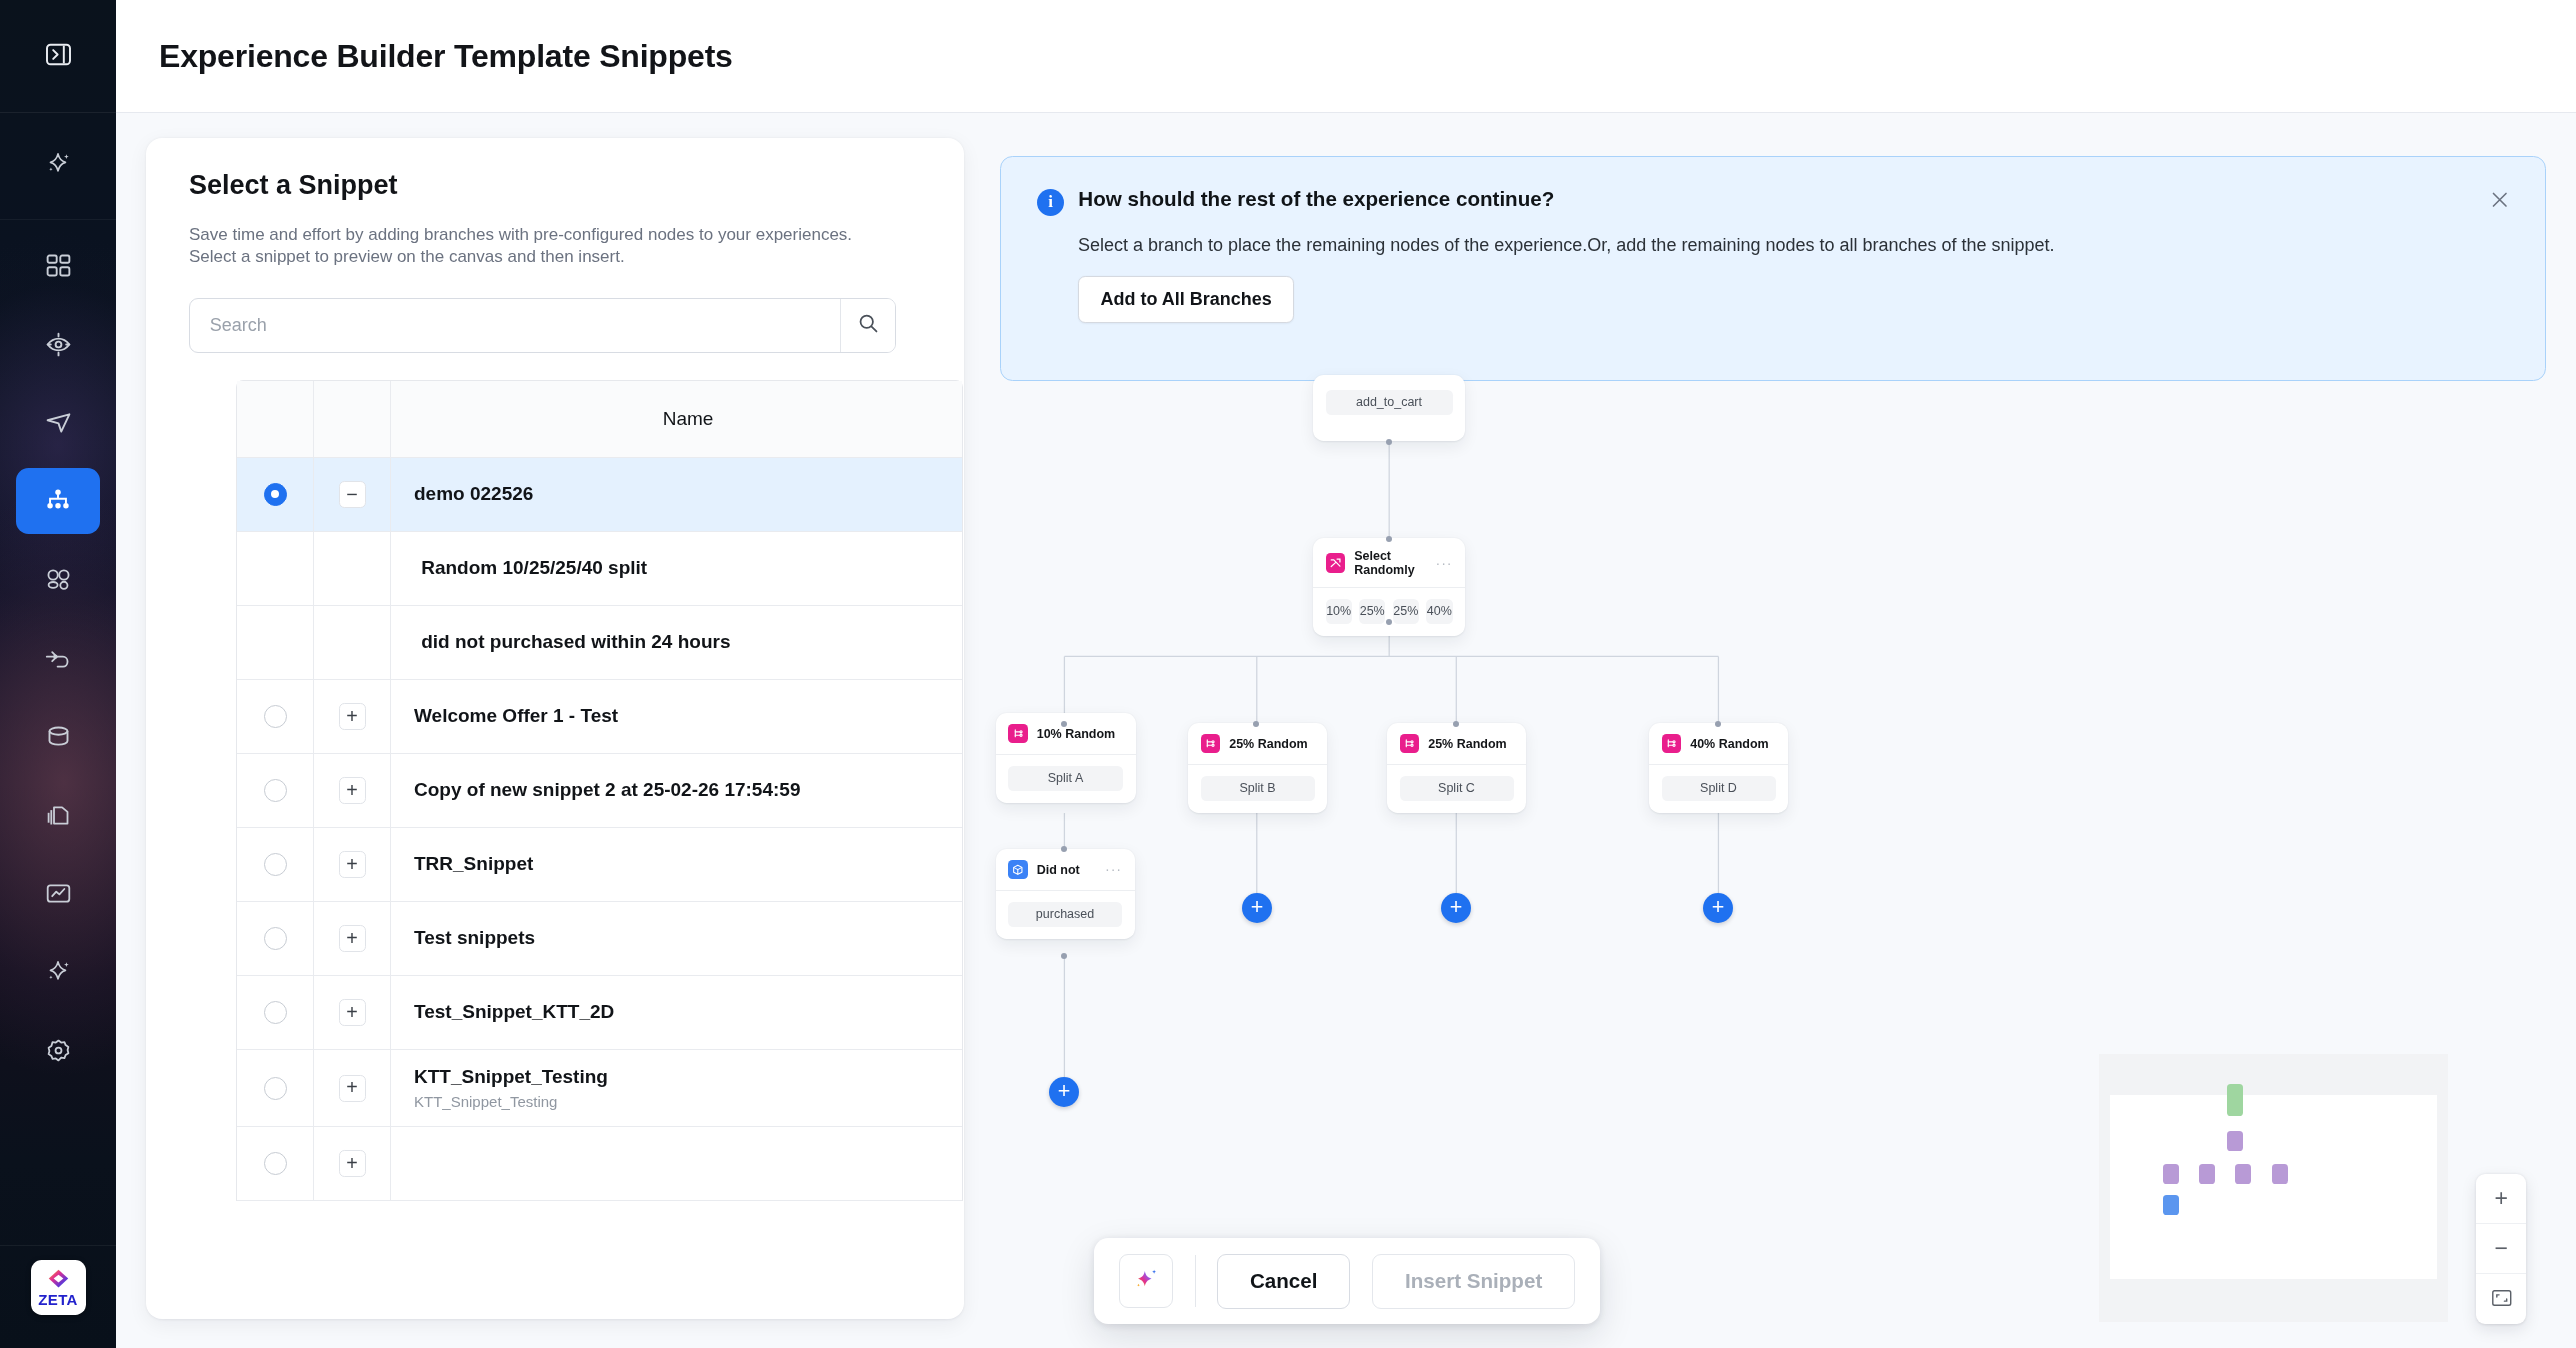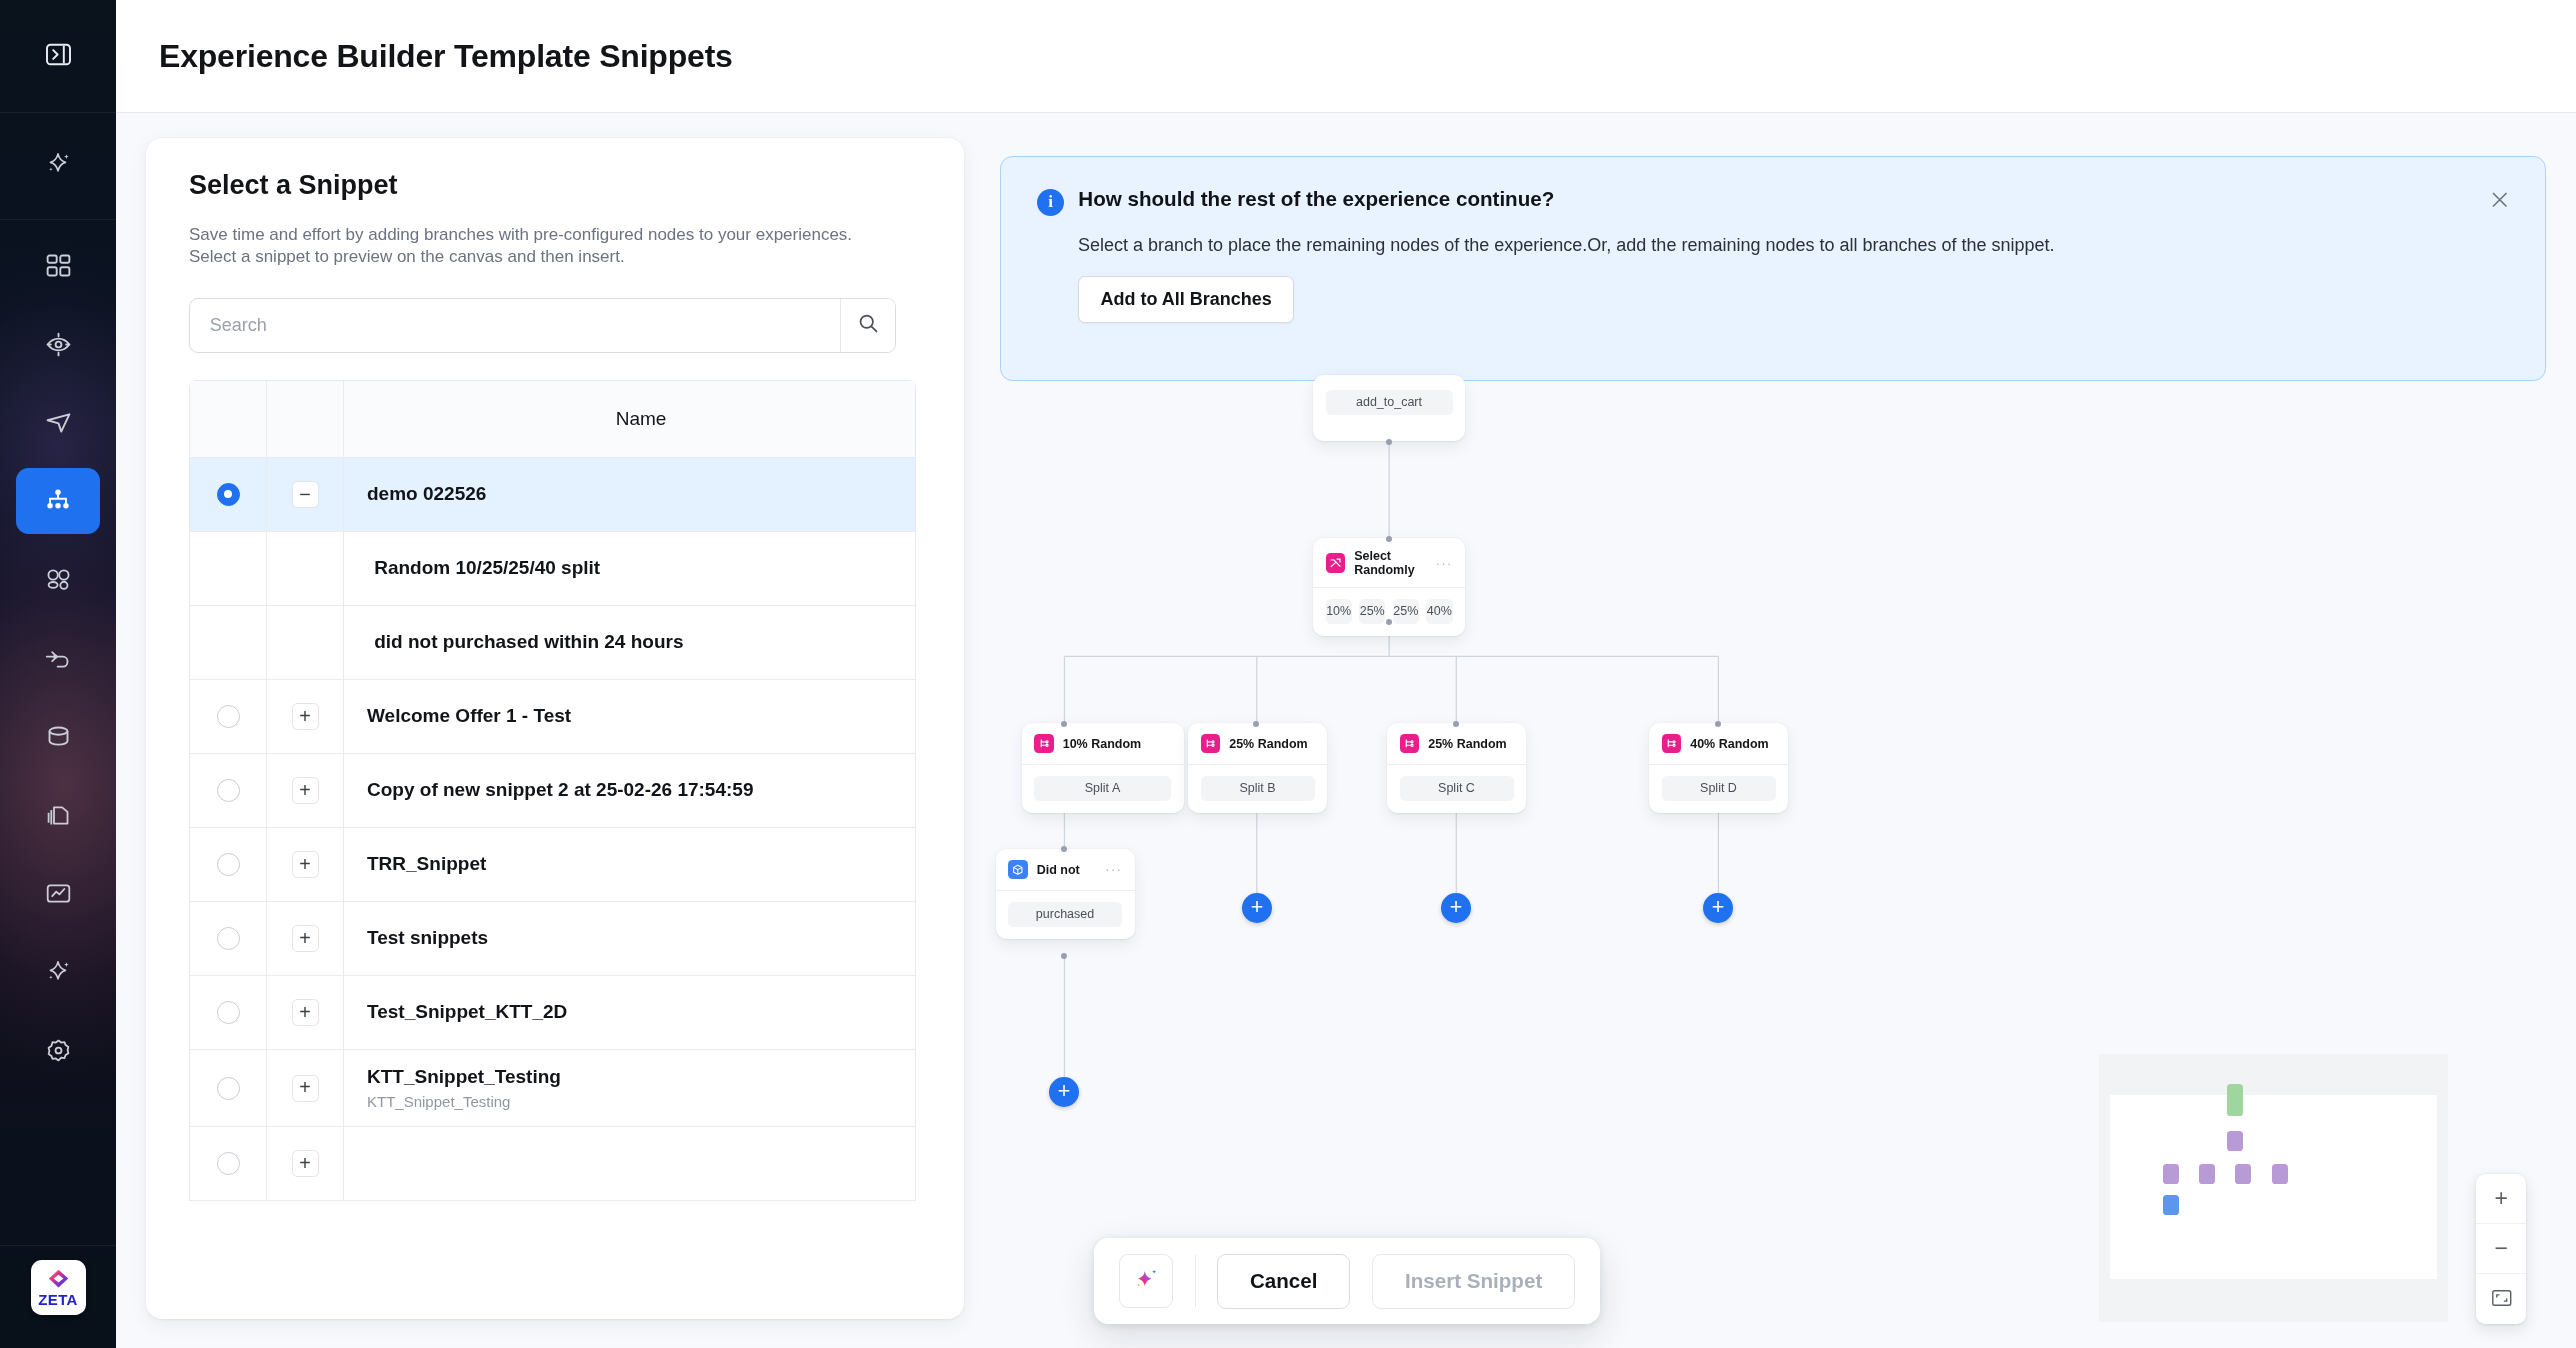--- a/index.html
+++ b/index.html
@@ -71,21 +71,21 @@
   .panel-desc { font-size: 17px; line-height: 1.32; color:#6b7280; margin-bottom: 29px; width: 680px; }
 
   .search-wrap { display:flex; height: 55px; border:0.9px solid #d8dce3; border-radius: 9px; overflow:hidden;
     margin-bottom: 27px; width: 707px; background:#fff; }
   .search-input { flex:1; border:none; outline:none; padding: 0 19.7px; font-size: 18px;
     font-family:"Liberation Sans",sans-serif; color:#24292f; background: transparent; }
   .search-input::placeholder { color:#9aa1ab; }
   .search-btn { width: 55px; border-left: 0.9px solid #e3e6eb; background:#fff; display:flex;
     align-items:center; justify-content:center; cursor:pointer; }
 
-  .table { width: 727px; border:0.9px solid #e6e8ec; border-radius: 7.2px 7.2px 0 0; border-bottom: none; }
+  .table { width: 727px; border:0.9px solid #e6e8ec; border-radius: 7.2px 7.2px 0 0; border-bottom: none; margin-left: 47px; }
   .trow { display:flex; border-bottom: 0.9px solid #e9ebef; align-items:stretch; }
   .trow.head { background:#fafbfc; height: 77px; }
   .trow.sel { background:#e4f1fe; }
   .c-radio { width: 77px; flex:0 0 77px; border-right:0.9px solid #e9ebef; display:flex; align-items:center; justify-content:center; }
   .c-exp   { width: 77px; flex:0 0 77px; border-right:0.9px solid #e9ebef; display:flex; align-items:center; justify-content:center; }
   .c-name  { flex:1; display:flex; flex-direction:column; justify-content:center; padding: 16px 0 16px 23px; min-height: 73px; }
   .col-head { font-size: 19px; color:#111418; font-weight: 400; display:flex; align-items:center; }
   .nm { font-size: 19px; color:#111418; font-weight: 700; }
   .nm.child { font-weight: 700; padding-left: 7.2px; }
   .sub { font-size: 15px; color:#9097a1; margin-top: 5.4px; }
@@ -540,21 +540,21 @@
                 <div class="chip">10%</div>
                 <div class="chip">25%</div>
                 <div class="chip">25%</div>
                 <div class="chip">40%</div>
               </div>
             </div>
           </div>
           <div class="dot" style="left:386px; top:139px;"></div>
           <div class="dot" style="left:386px; top:222px;"></div>
 
-          <div class="node" style="left: -4.5px; top: 326px; width: 162px; margin-left: 26px;">
+          <div class="node" style="left: -4.5px; top: 316px; width: 140px;">
             <div class="node-hdr">
               <div class="node-ico pink">
                 <svg width="10.7" height="10.7" viewBox="0 0 14 14" fill="none" stroke="#fff" stroke-width="1.5" stroke-linecap="round">
                   <path d="M3 2.5v9"></path>
                     <path d="M3 5h5.5"></path>
                     <path d="M3 9.5h5.5"></path>
                     <circle cx="10.5" cy="5" r="1.4"></circle>
                     <circle cx="10.5" cy="9.5" r="1.4"></circle>
                 </svg>
               </div>

